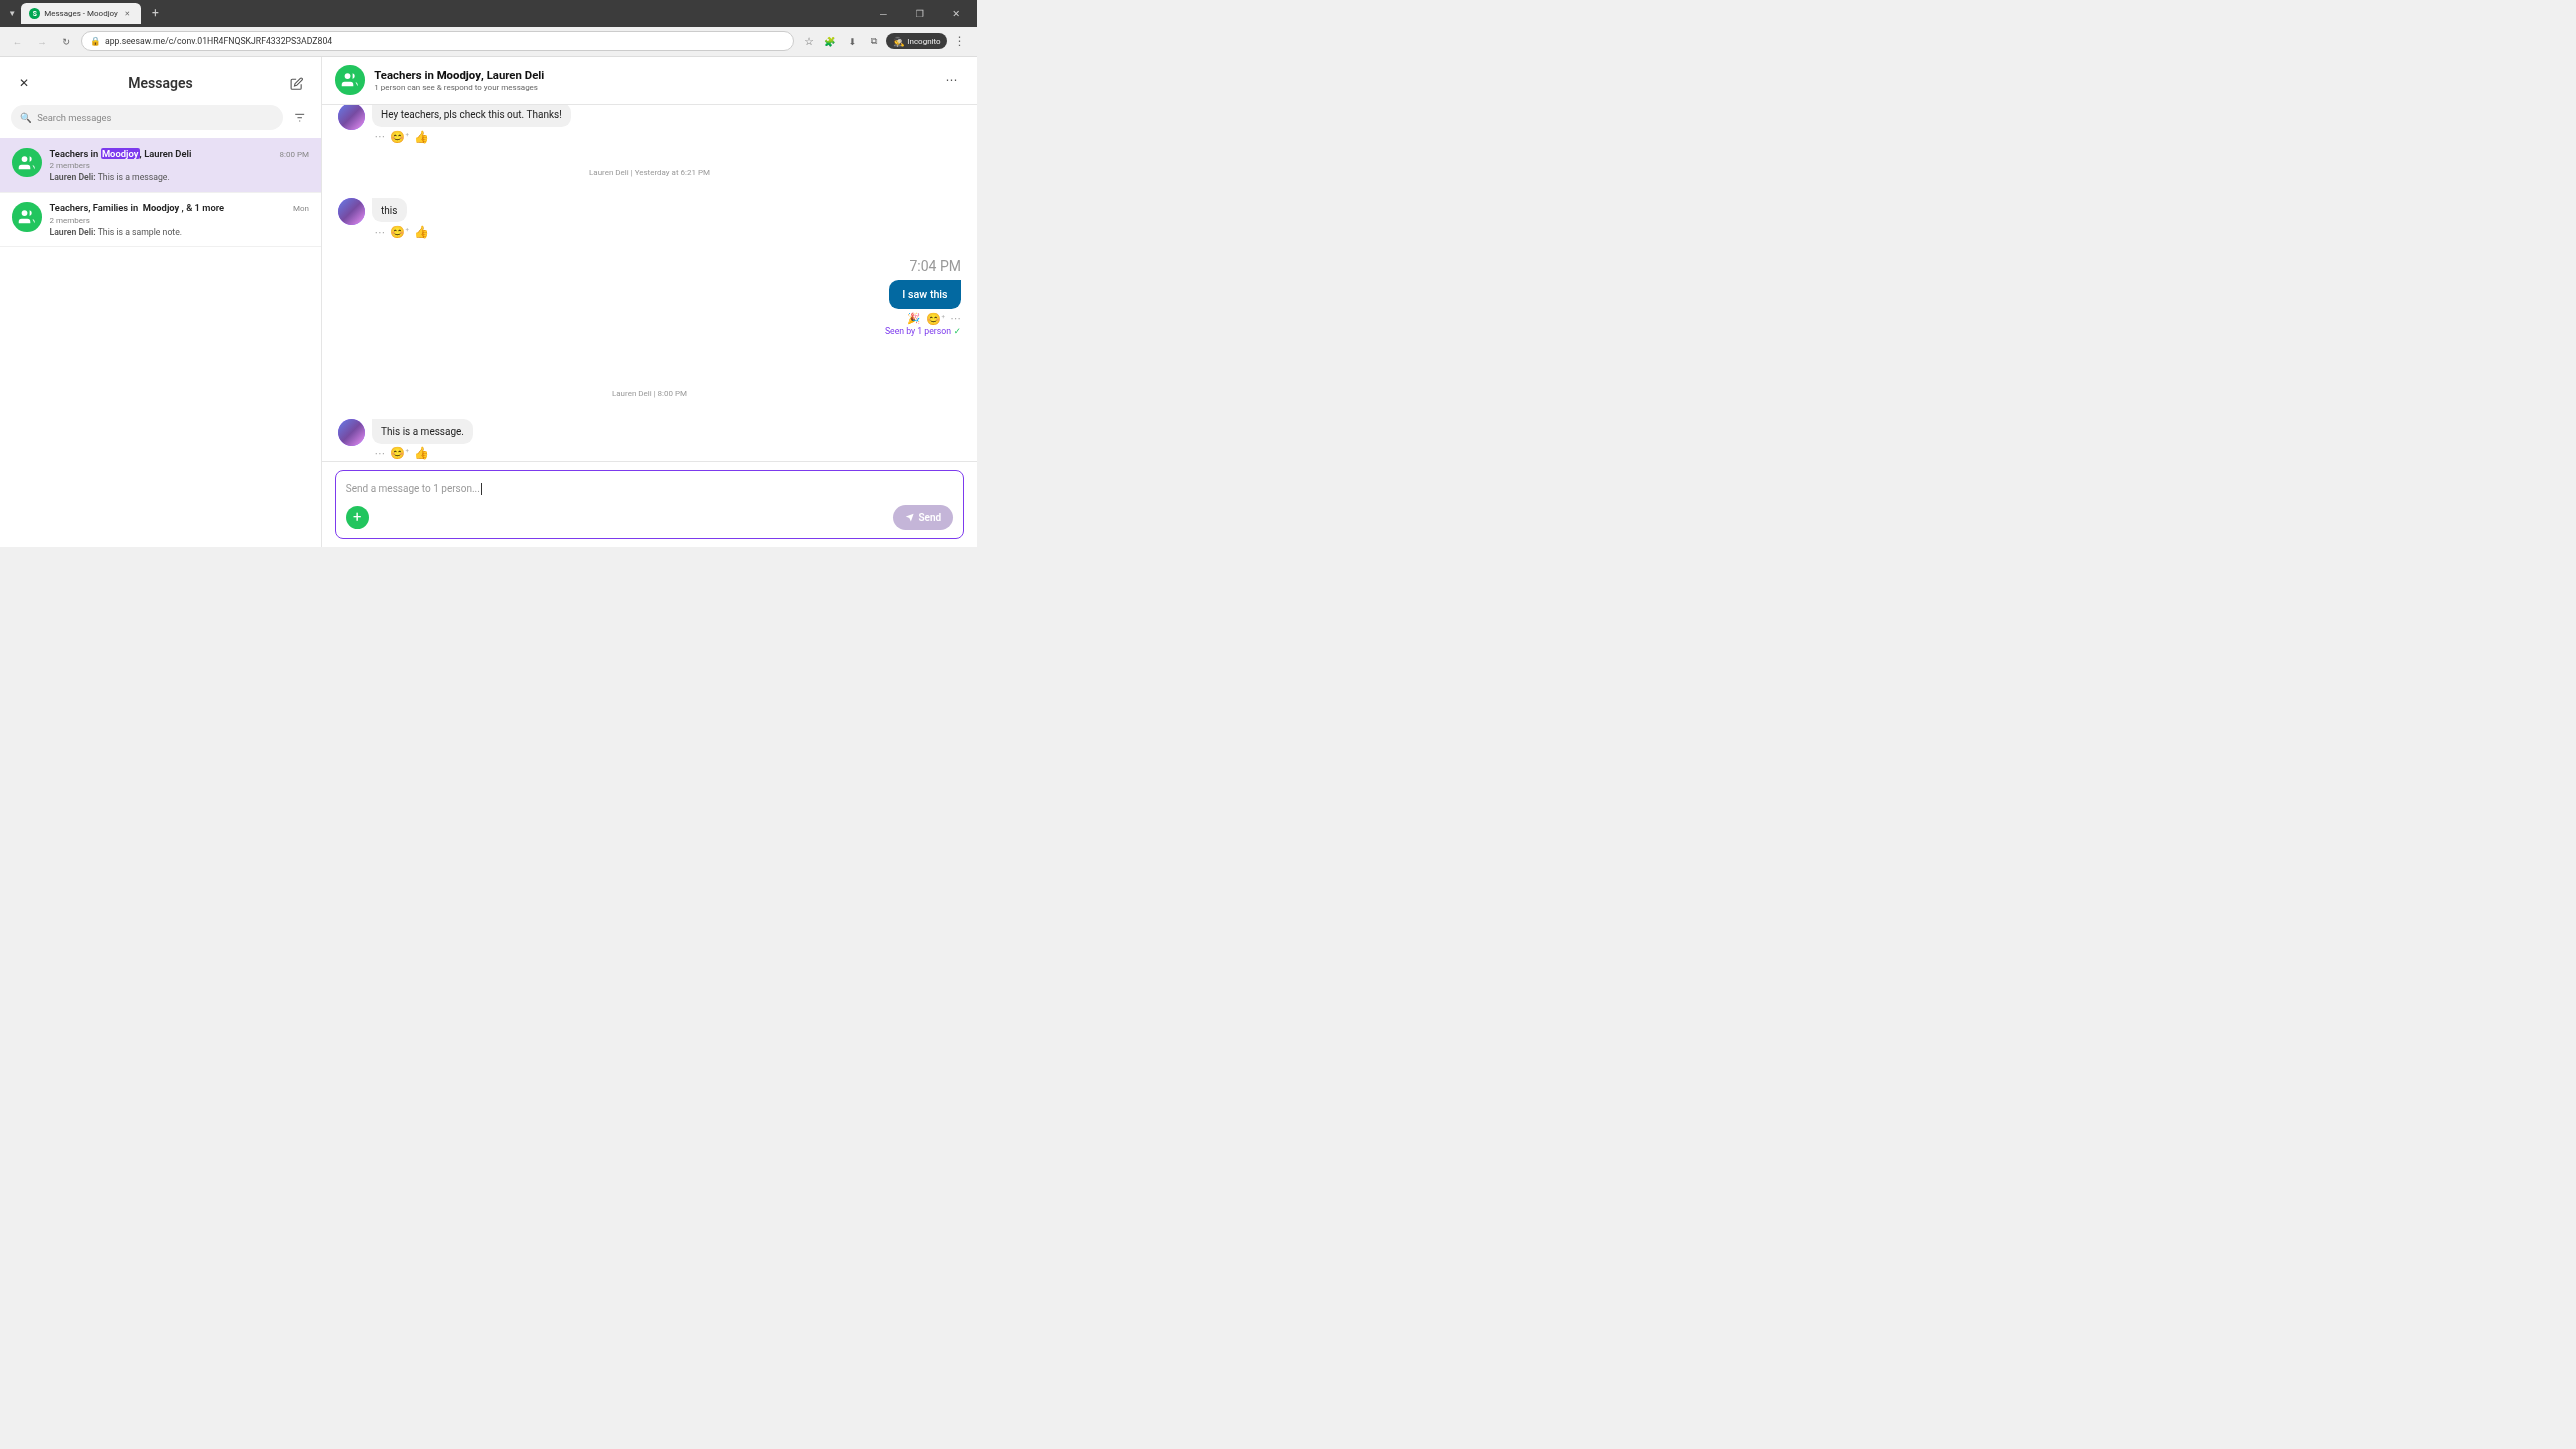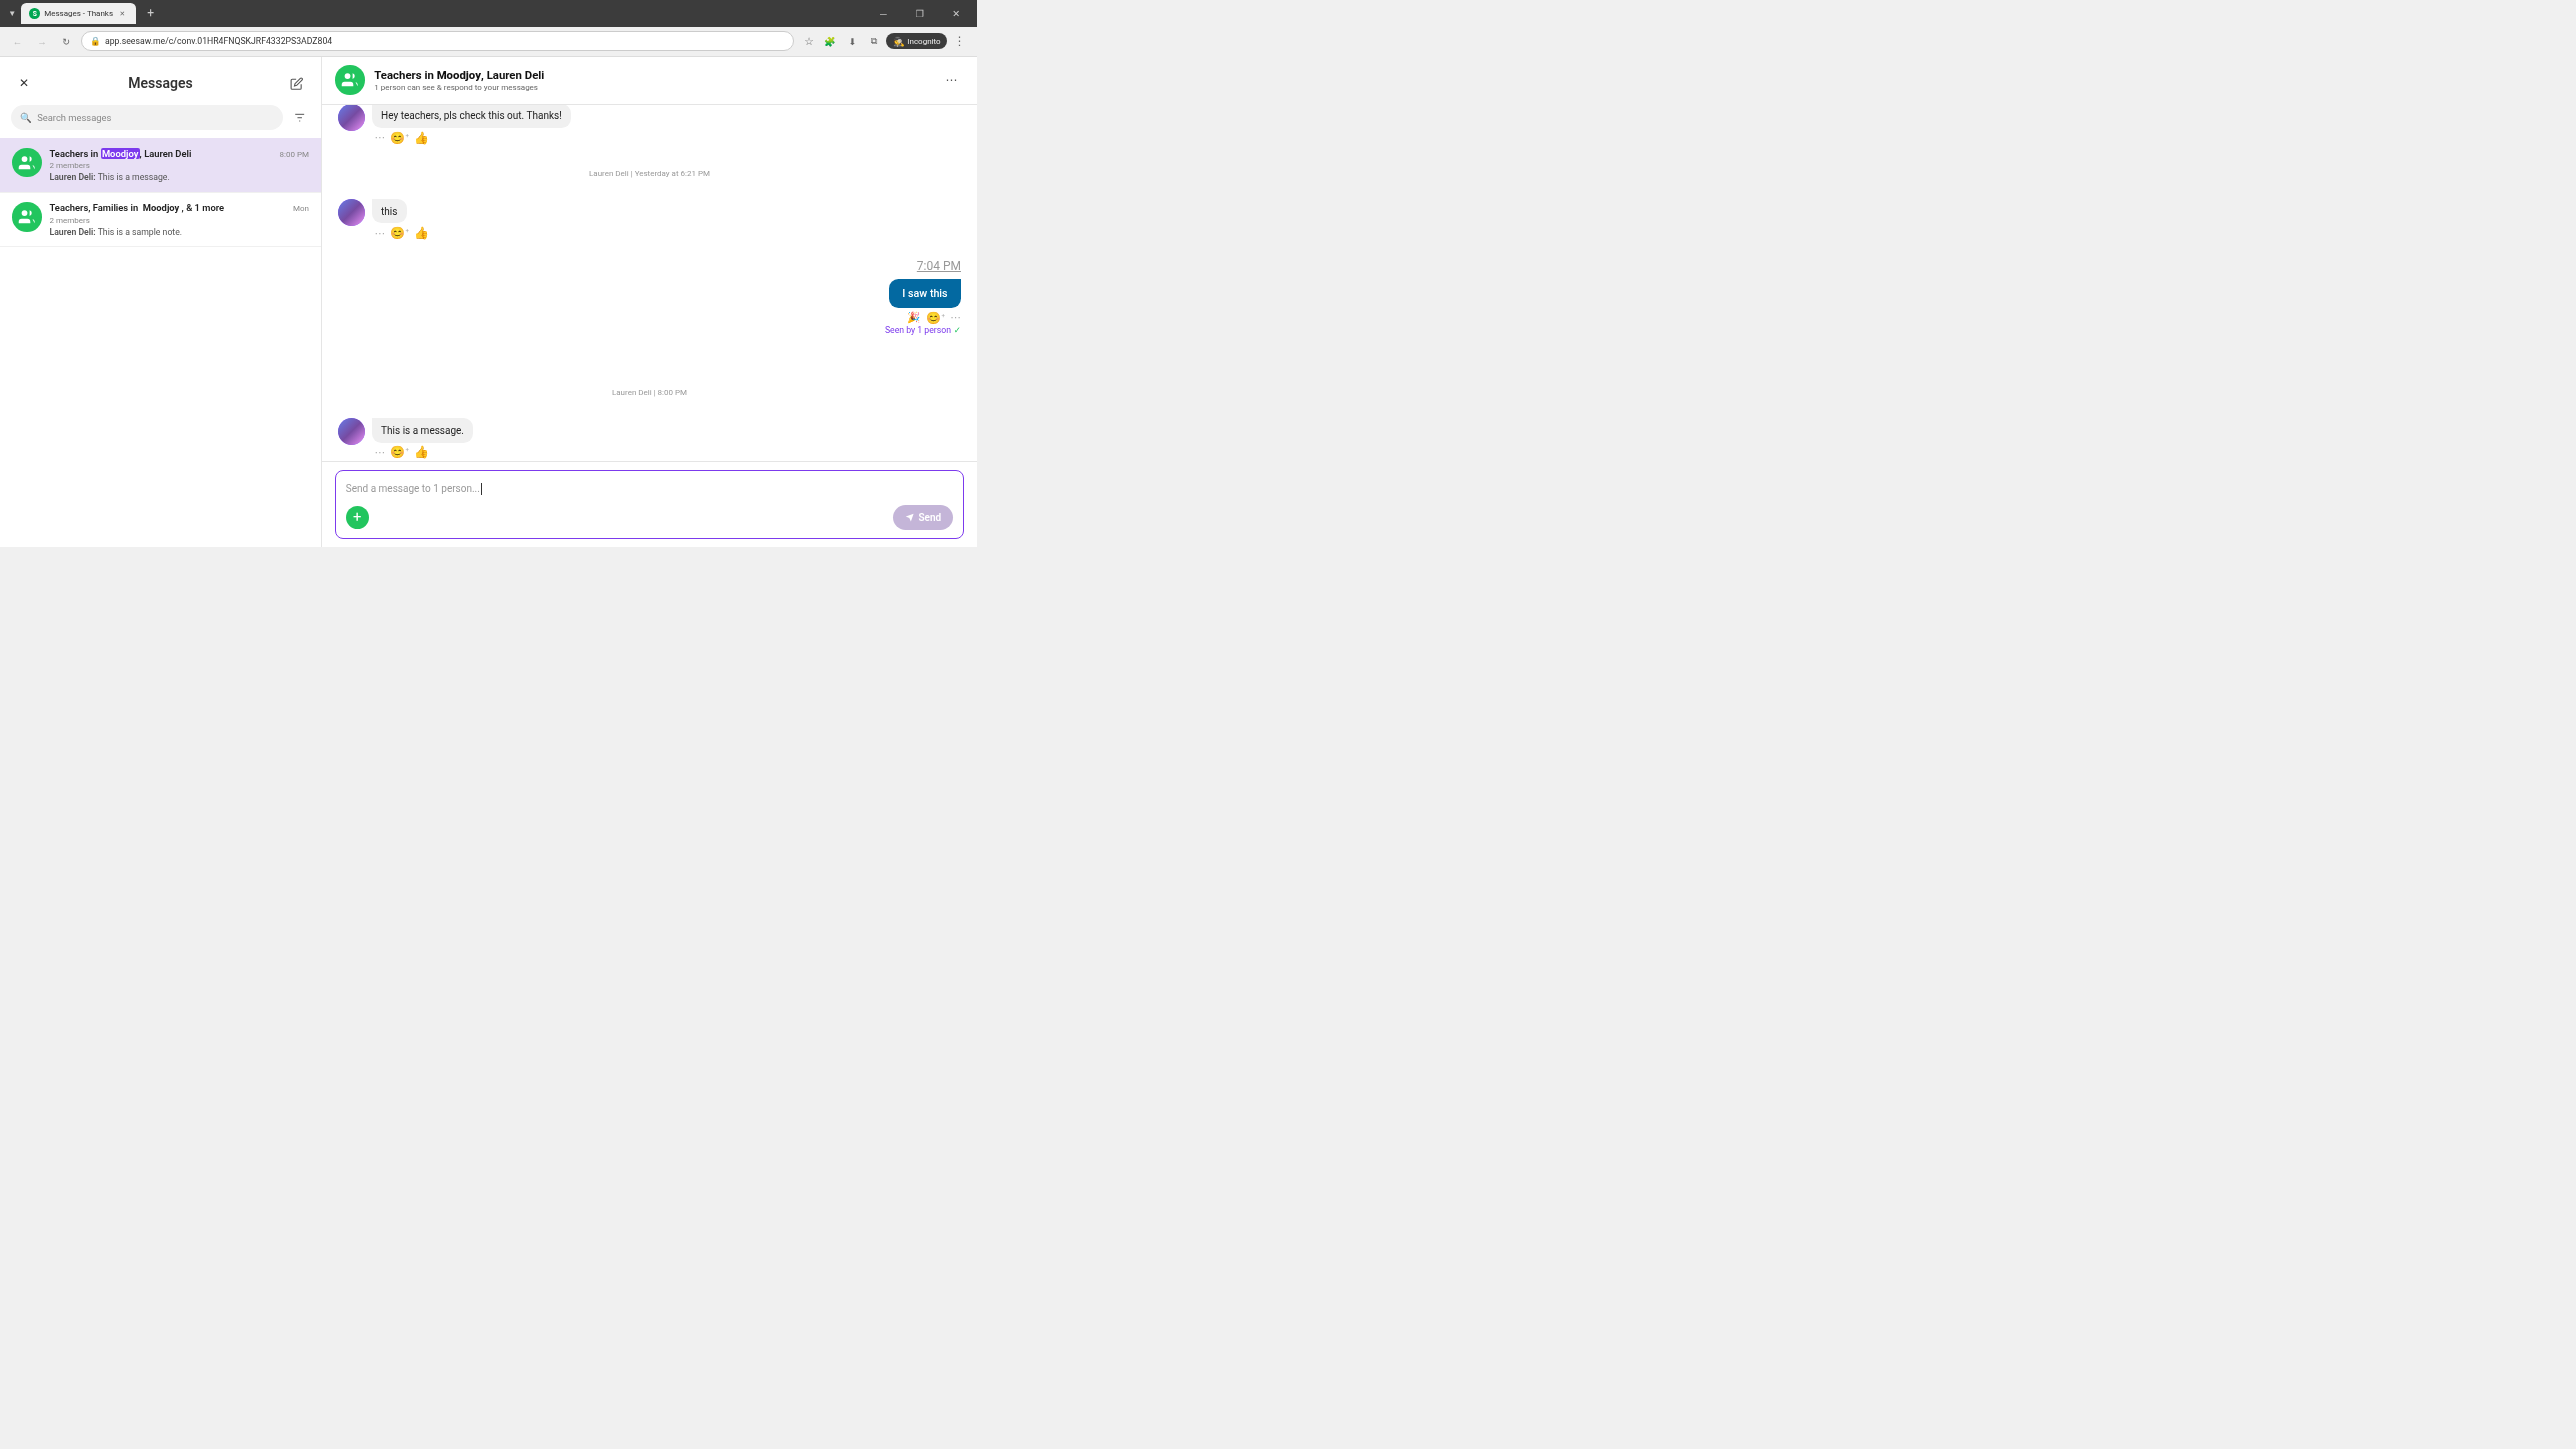--- a/index.html
+++ b/index.html
@@ -412,24 +412,23 @@
     }
 
     
     .msg-row-outgoing {
       display: flex;
       flex-direction: column;
       align-items: flex-end;
       margin-bottom: 2.7px;
     }
     .msg-time-outgoing {
-      font-size: 12px;
+      font-size: 14px;
       color: #999;
       margin-bottom: 6px;
-      text-decoration: underline;
     }
     .msg-bubble-outgoing {
       background: #0369a1;
       border-radius: 9.4px 0 9.4px 9.4px;
       padding: 8px 13.4px;
       font-size: 10.7px;
       color: white;
       font-weight: 500;
       display: inline-block;
     }
@@ -537,21 +536,21 @@
 <body>
 
 <div class="browser-chrome">
   <div class="browser-titlebar">
     <div style="width:13.4px;height:13.4px;display:flex;align-items:center;justify-content:center;color:#ccc;font-size:8px;cursor:pointer;">▼</div>
 
     <div class="tab-active">
       <div class="seesaw-favicon">
         <span>S</span>
       </div>
-      <span>Messages - Thanks</span>
+      <span>Messages - Moodjoy</span>
       <div class="tab-close">✕</div>
     </div>
     <div class="tab-new">+</div>
     <div class="win-controls">
       <div class="win-btn">─</div>
       <div class="win-btn">❐</div>
       <div class="win-btn close">✕</div>
     </div>
   </div>
 

